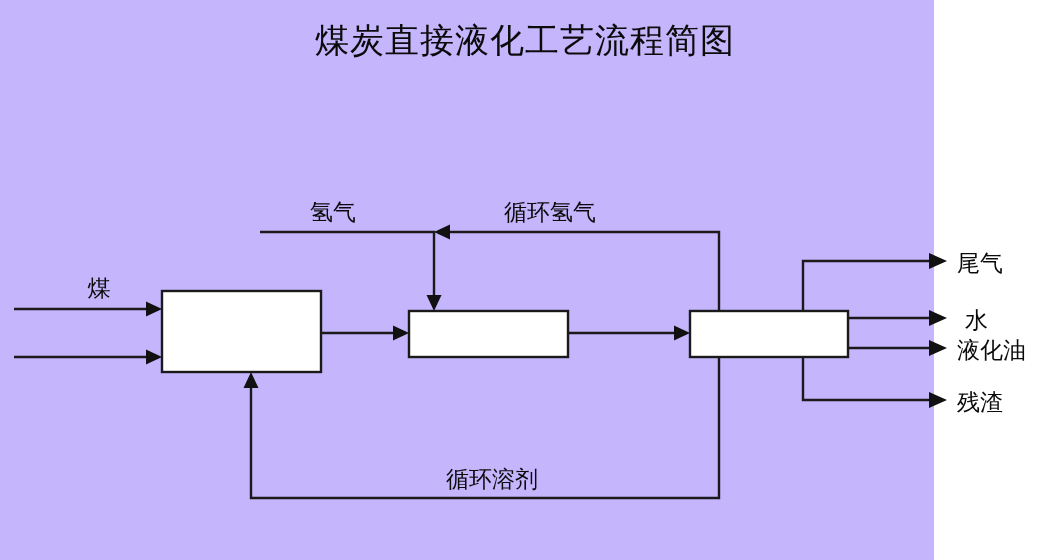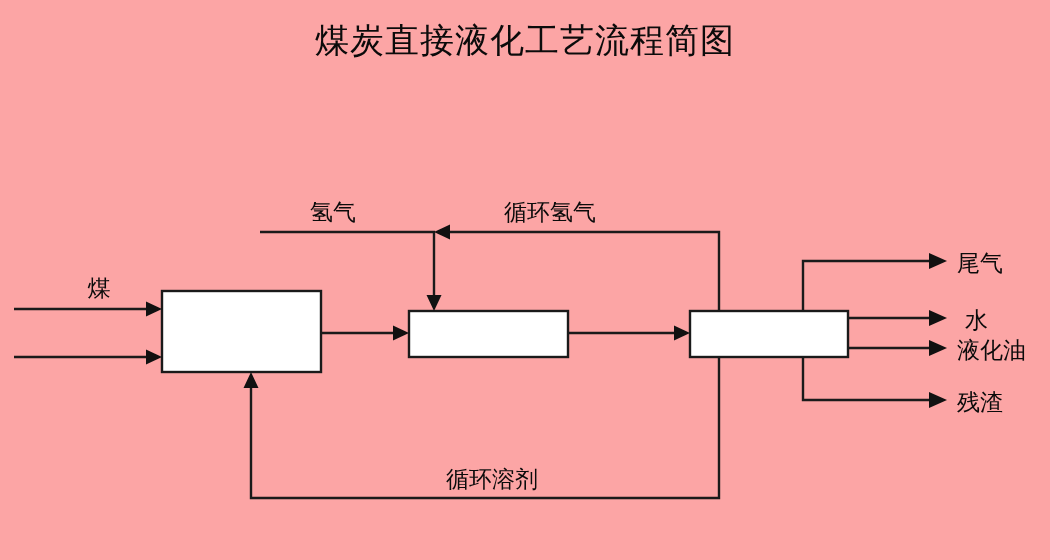--- a/index.html
+++ b/index.html
@@ -9,23 +9,23 @@
   }
   body {
     width: 1050px;
     height: 560px;
     font-family: "DejaVu Sans", "Liberation Sans", sans-serif;
     color: #111111;
     overflow: hidden;
   }
   #diagram-root {
     position: relative;
-    width: 1050px;
+    width: 934px;
     height: 560px;
-    background: #fca5a5;
+    background: #c4b5fd;
   }
   #page-title {
     position: absolute;
     left: 0;
     top: 18px;
     width: 1050px;
     text-align: center;
     font-size: 34px;
     line-height: 44px;
     letter-spacing: 1px;

